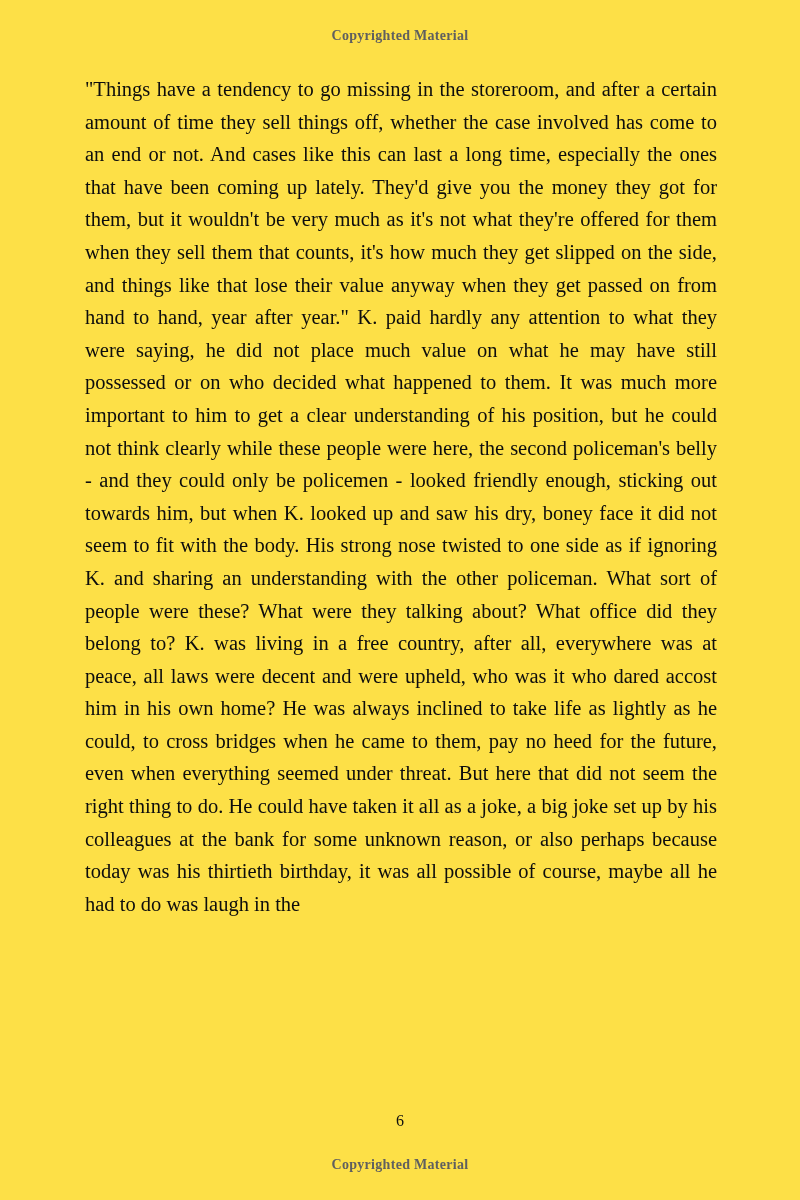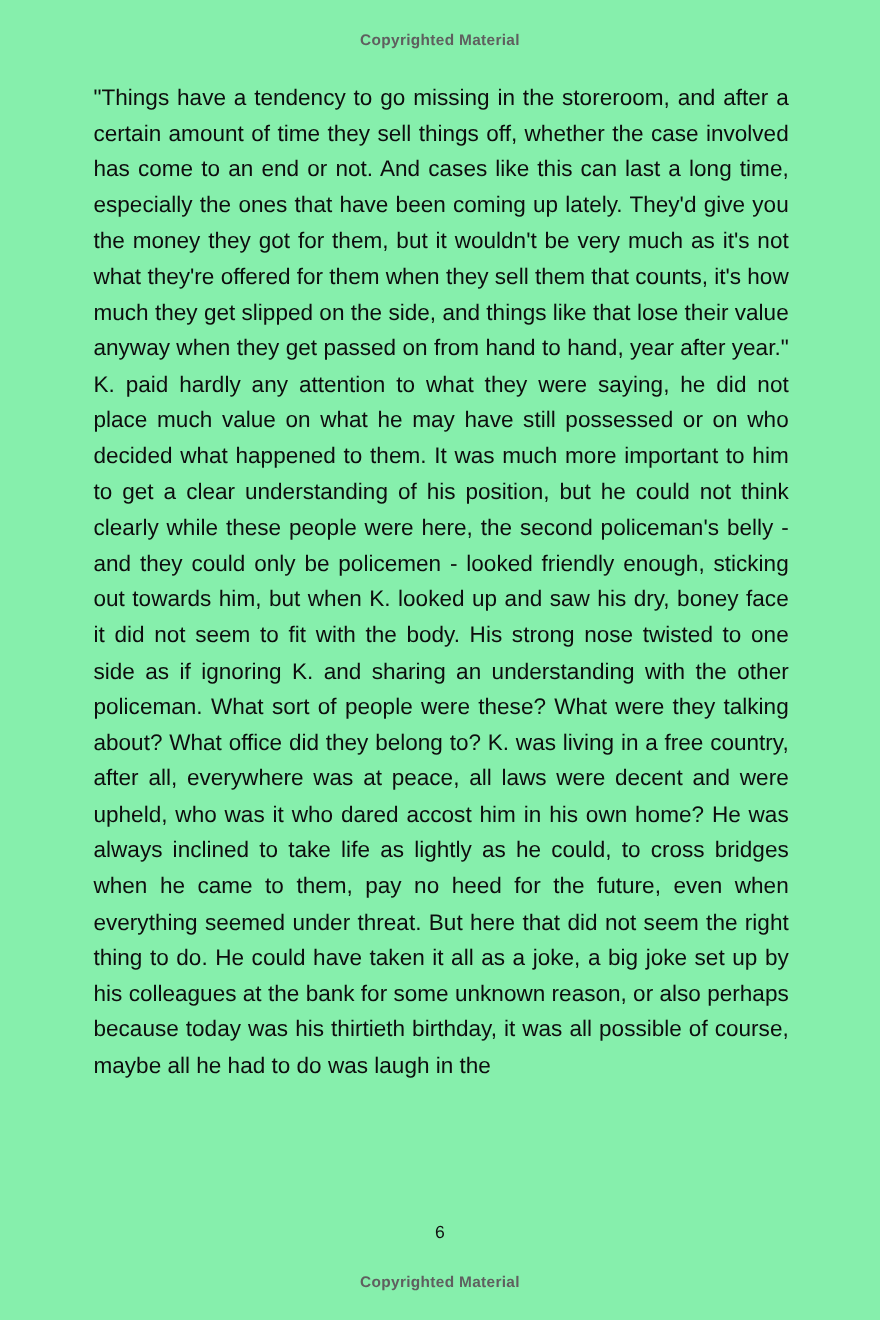--- a/index.html
+++ b/index.html
@@ -4,22 +4,22 @@
   <style>
     html, body {
       margin: 0;
       padding: 0;
       background: #ffffff;
     }
     .page {
       position: relative;
       width: 800px;
       height: 1200px;
-      background: #86efac;
-      font-family: Liberation Sans, sans-serif;
+      background: #fde047;
+      font-family: Liberation Serif, serif;
       color: #111111;
       overflow: hidden;
     }
     .copyright-banner {
       position: absolute;
       left: 0;
       width: 100%;
       text-align: center;
       font-size: 14px;
       font-weight: bold;

